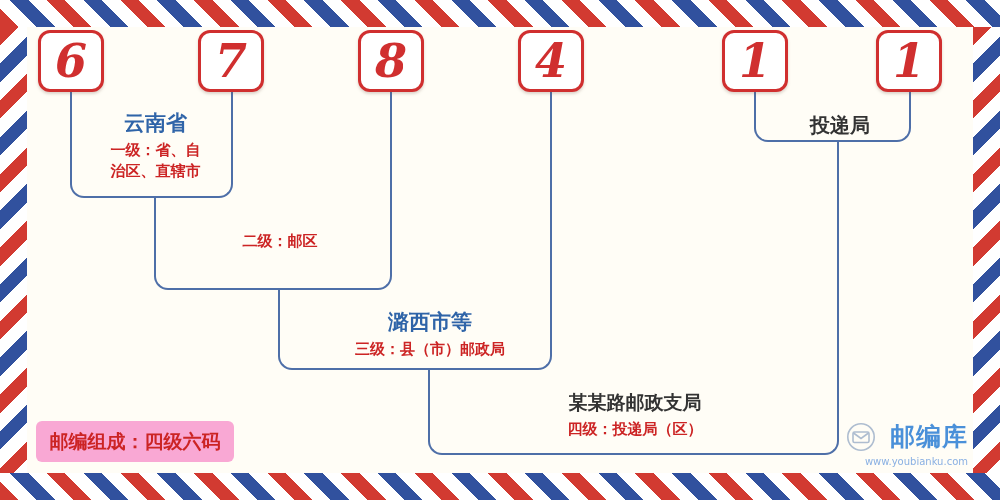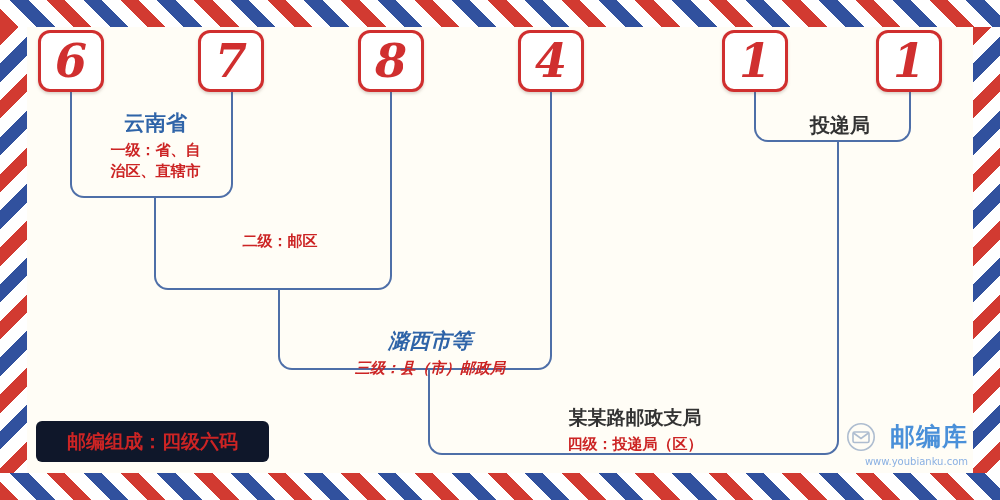--- a/index.html
+++ b/index.html
@@ -44,30 +44,30 @@
   #b4b{left:634px;top:140px;width:205px;height:315px;}
 
   
   .label{position:absolute;text-align:center;z-index:2;}
   .name{font-size:21px;font-weight:bold;color:#2f64a8;line-height:1.25;}
   .name.dark{color:#333333;}
   .desc{font-size:15px;font-weight:bold;color:#cc2424;line-height:1.35;margin-top:4px;}
   .dline{display:block;}
   #lbl1{left:78px;top:110px;width:155px;}
   #lbl2{left:170px;top:227px;width:220px;}
-  #lbl3{left:295px;top:328px;width:270px;font-style:italic;}
-  #lbl4{left:480px;top:406px;width:310px;}
+  #lbl3{left:295px;top:309px;width:270px;}
+  #lbl4{left:480px;top:391px;width:310px;}
   #lbl4 .name{font-size:19px;}
   #lbl5{left:760px;top:114px;width:160px;font-family:Liberation Mono, monospace;}
   #lbl5 .name{font-size:20px;}
 
   
   #badge{
-    position:absolute;left:36px;top:421px;width:233px;height:41px;
-    background:#0f172a;border-radius:6px;display:flex;align-items:center;justify-content:center;
+    position:absolute;left:36px;top:421px;width:198px;height:41px;
+    background:#f9a8d4;border-radius:6px;display:flex;align-items:center;justify-content:center;
     color:#cc2424;font-weight:bold;font-size:19px;z-index:2;
   }
 
   
   #logo{position:absolute;right:32px;top:420px;width:160px;text-align:right;z-index:2;cursor:pointer;}
   .logo-row{display:flex;align-items:center;justify-content:flex-end;gap:14px;}
   .logo-title{font-size:25px;font-weight:bold;color:#4a90d9;letter-spacing:1px;}
   .logo-url{font-size:10px;color:#8ab0e3;margin-top:3px;text-align:right;}
 </style>
 </head>

